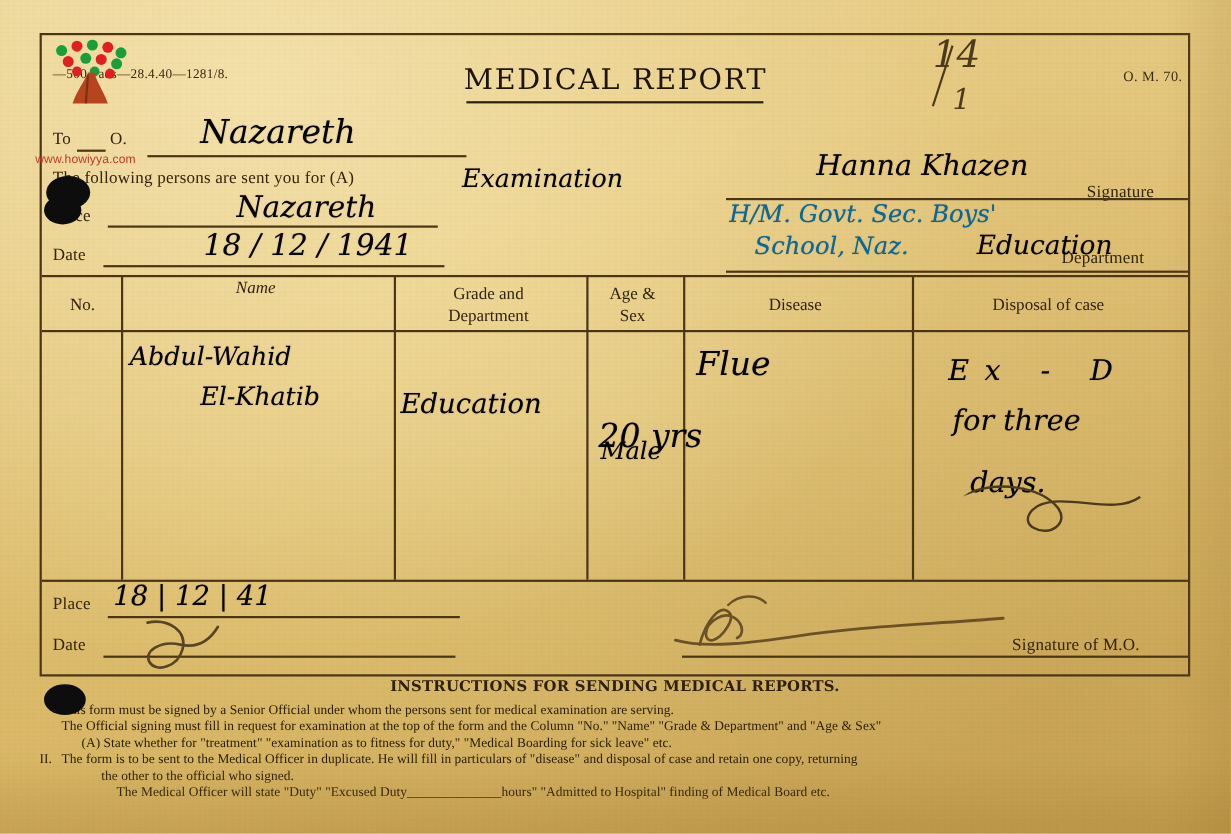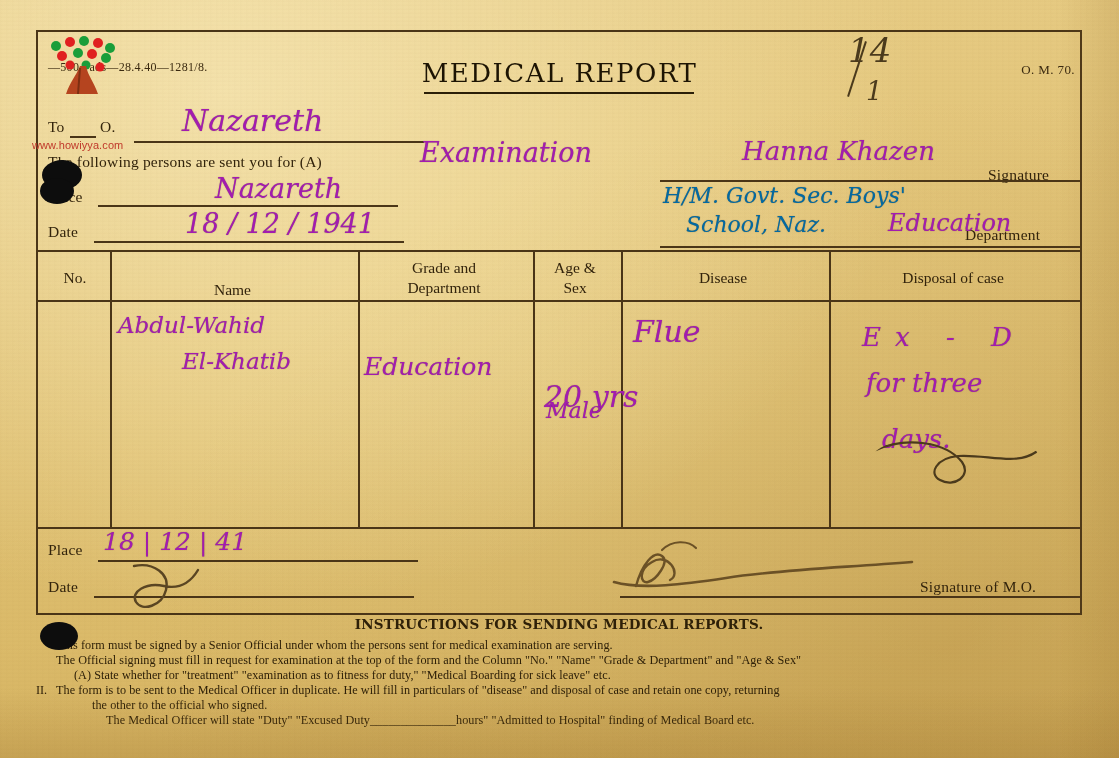--- a/index.html
+++ b/index.html
@@ -114,21 +114,21 @@
   .rule {
     position: absolute;
     height: 1.5px;
     background: #4a3517;
   }
   
   .hand {
     position: absolute;
     font-family: "DejaVu Serif", serif;
     font-style: italic;
-    color: #a21caf;
+    color: #000000;
     white-space: nowrap;
     text-shadow: 0 0 1px rgba(70,52,20,.5);
   }
   .hand-dark {
     color: #0369a1;
   }
   
   .th {
     position: absolute;
     text-align: center;
@@ -256,40 +256,40 @@
   <div id="big-num-slash"></div>
   <div id="big-num-2">1</div>
 
   <div class="printed" style="left:48px; top:118px;">To</div>
   <div class="rule" style="left:70px; top:136px; width:26px;"></div>
   <div class="printed" style="left:100px; top:118px;">O.</div>
   <div class="hand" style="left:182px; top:103px; font-size:30px;">Nazareth</div>
   <div class="rule" style="left:134px; top:141px; width:290px;"></div>
 
   <div class="printed" style="left:48px; top:153px;">The following persons are sent you for (A)</div>
-  <div class="hand" style="left:420px; top:137px; font-size:27px;">Examination</div>
+  <div class="hand" style="left:420px; top:150px; font-size:23px;">Examination</div>
   <div class="hand" style="left:742px; top:136px; font-size:26px;">Hanna Khazen</div>
   <div class="printed" style="left:988px; top:166px;">Signature</div>
   <div class="rule" style="left:660px; top:180px; width:420px;"></div>
 
   <div class="printed" style="left:48px; top:188px;">Place</div>
   <div class="rule" style="left:98px; top:205px; width:300px;"></div>
   <div class="hand" style="left:215px; top:173px; font-size:27px;">Nazareth</div>
   <div class="hand hand-dark" style="left:663px; top:183px; font-size:22px;">H/M. Govt. Sec. Boys'</div>
 
   <div class="printed" style="left:48px; top:223px;">Date</div>
   <div class="rule" style="left:94px; top:241px; width:310px;"></div>
   <div class="hand" style="left:185px; top:208px; font-size:27px;">18 / 12 / 1941</div>
   <div class="hand hand-dark" style="left:686px; top:212px; font-size:22px;">School, Naz.</div>
   <div class="printed" style="left:965px; top:226px;">Department</div>
   <div class="hand" style="left:888px; top:209px; font-size:24px;">Education</div>
   <div class="rule" style="left:660px; top:246px; width:420px;"></div>
 
   <div class="th" style="left:40px; top:268px; width:70px;">No.</div>
-  <div class="th" style="left:110px; top:280px; width:245px;">Name</div>
+  <div class="th" style="left:110px; top:252px; width:245px;font-style:italic;">Name</div>
   <div class="th" style="left:358px; top:258px; width:172px;">Grade and</div>
   <div class="th" style="left:358px; top:278px; width:172px;">Department</div>
   <div class="th" style="left:532px; top:258px; width:86px;">Age &amp;</div>
   <div class="th" style="left:532px; top:278px; width:86px;">Sex</div>
   <div class="th" style="left:620px; top:268px; width:206px;">Disease</div>
   <div class="th" style="left:828px; top:268px; width:250px;">Disposal of case</div>
 
   <div class="hand" style="left:118px; top:312px; font-size:23px;">Abdul-Wahid</div>
   <div class="hand" style="left:182px; top:348px; font-size:23px;">El-Khatib</div>
   <div class="hand" style="left:364px; top:352px; font-size:25px;">Education</div>

